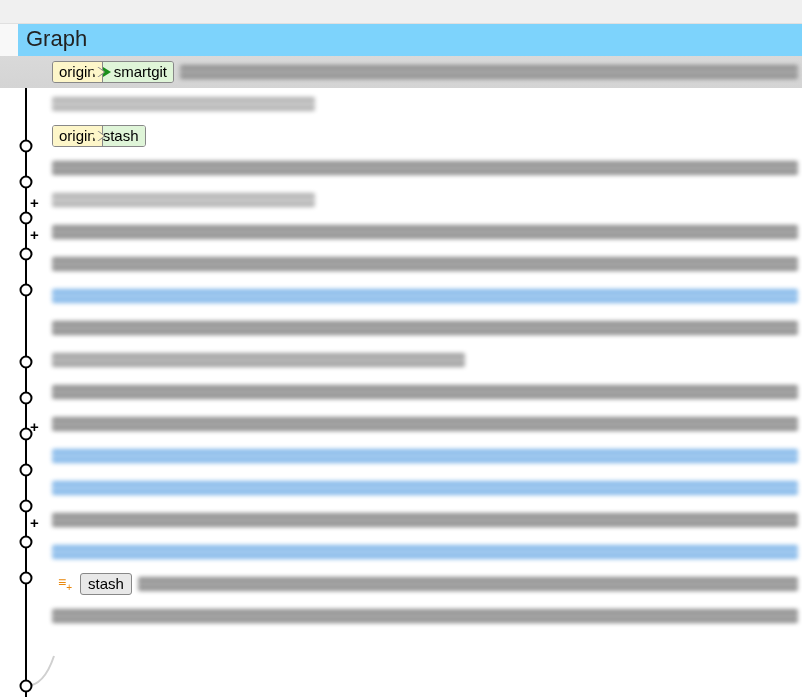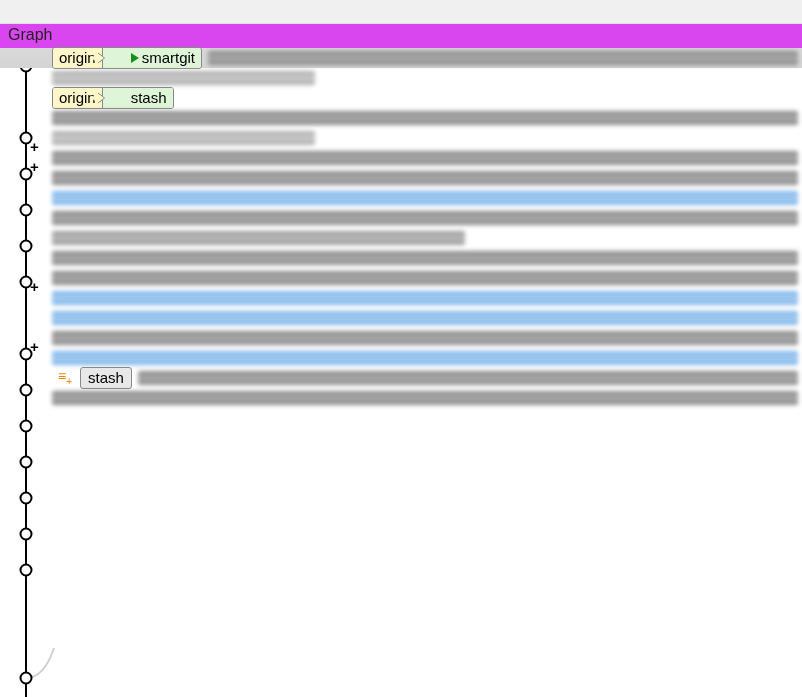--- a/index.html
+++ b/index.html
@@ -12,31 +12,32 @@
       overflow: hidden;
       position: relative;
     }
     .top-bar {
       height: 24px;
       background: #f0f0f0;
       border-bottom: 1px solid #e0e0e0;
     }
     .header {
       padding: 2px 8px 4px 8px;
-      background: #d946ef;
-      font-size: 16px;
+      background: #7dd3fc;
+      font-size: 22px;
       color: #222;
+      margin-left: 18px;
     }
     .graph-area {
       position: relative;
       background: #fff;
     }
     .row {
       position: relative;
-      height: 20px;
+      height: 32px;
       display: flex;
       align-items: center;
     }
     .row.selected {
       background: linear-gradient(#d9d9d9, #d4d4d4);
     }
     svg.graph-svg {
       position: absolute;
       left: 0;
       top: 0;
@@ -78,21 +79,21 @@
       height: 8px;
       border: 1px solid #888;
       border-left: none;
       border-bottom: none;
       background: #fdf6c9;
       transform: translateY(-50%) rotate(45deg) skew(-8deg,-8deg);
       border-radius: 0 2px 0 0;
     }
     .tag-branch {
       background: #dff5d8;
-      padding-left: 28px;
+      padding-left: 0;
       text-align: right;
     }
     .tag-stash {
       background: #e8e8e8;
       border: 1px solid #888;
       border-radius: 3px;
       padding: 0 7px;
       font-size: 15px;
       line-height: 20px;
       height: 22px;

